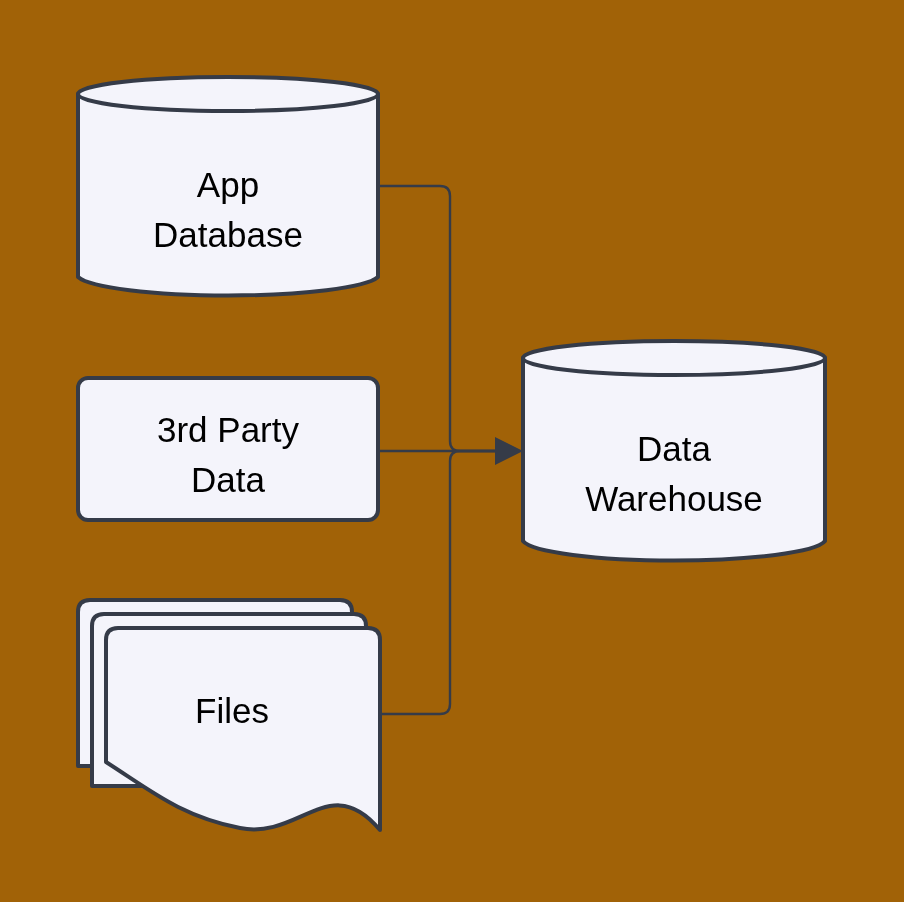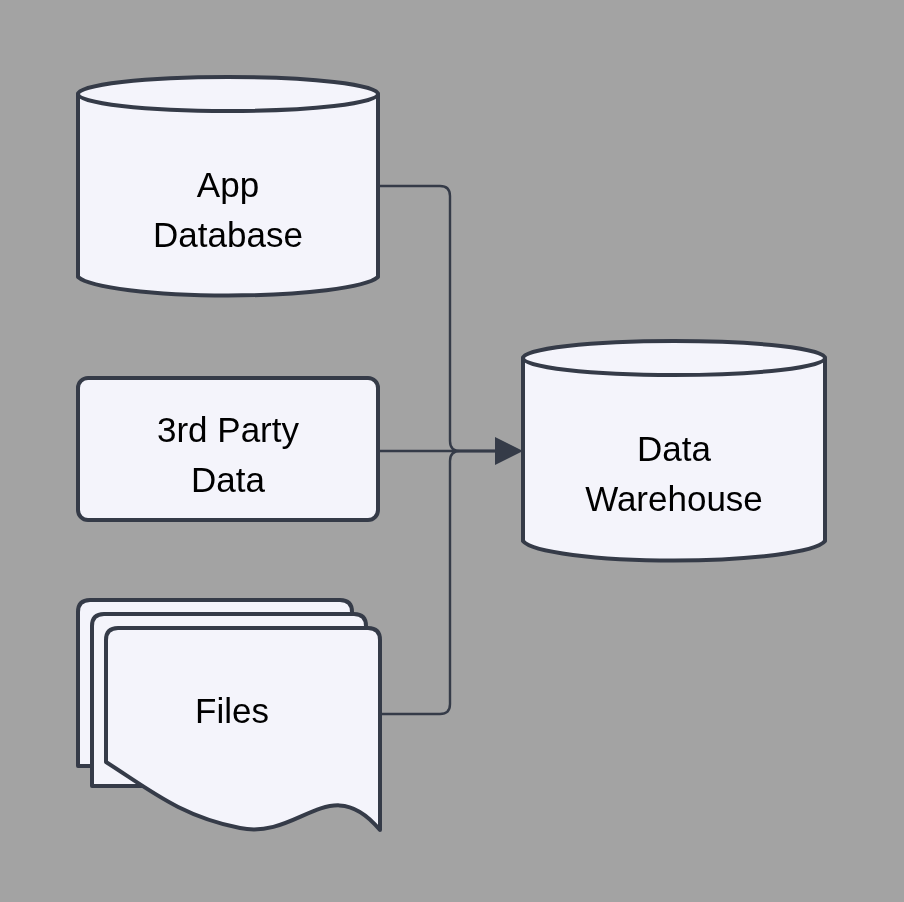--- a/index.html
+++ b/index.html
@@ -7,21 +7,21 @@
     padding: 0;
     background: #ffffff;
   }
   body {
     font-family: "Liberation Sans", sans-serif;
   }
   #canvas {
     position: relative;
     width: 904px;
     height: 902px;
-    background: #a3a3a3;
+    background: #a16207;
     overflow: hidden;
   }
   #diagram-svg {
     position: absolute;
     top: 0;
     left: 0;
     width: 904px;
     height: 902px;
   }
   .node-shape {

